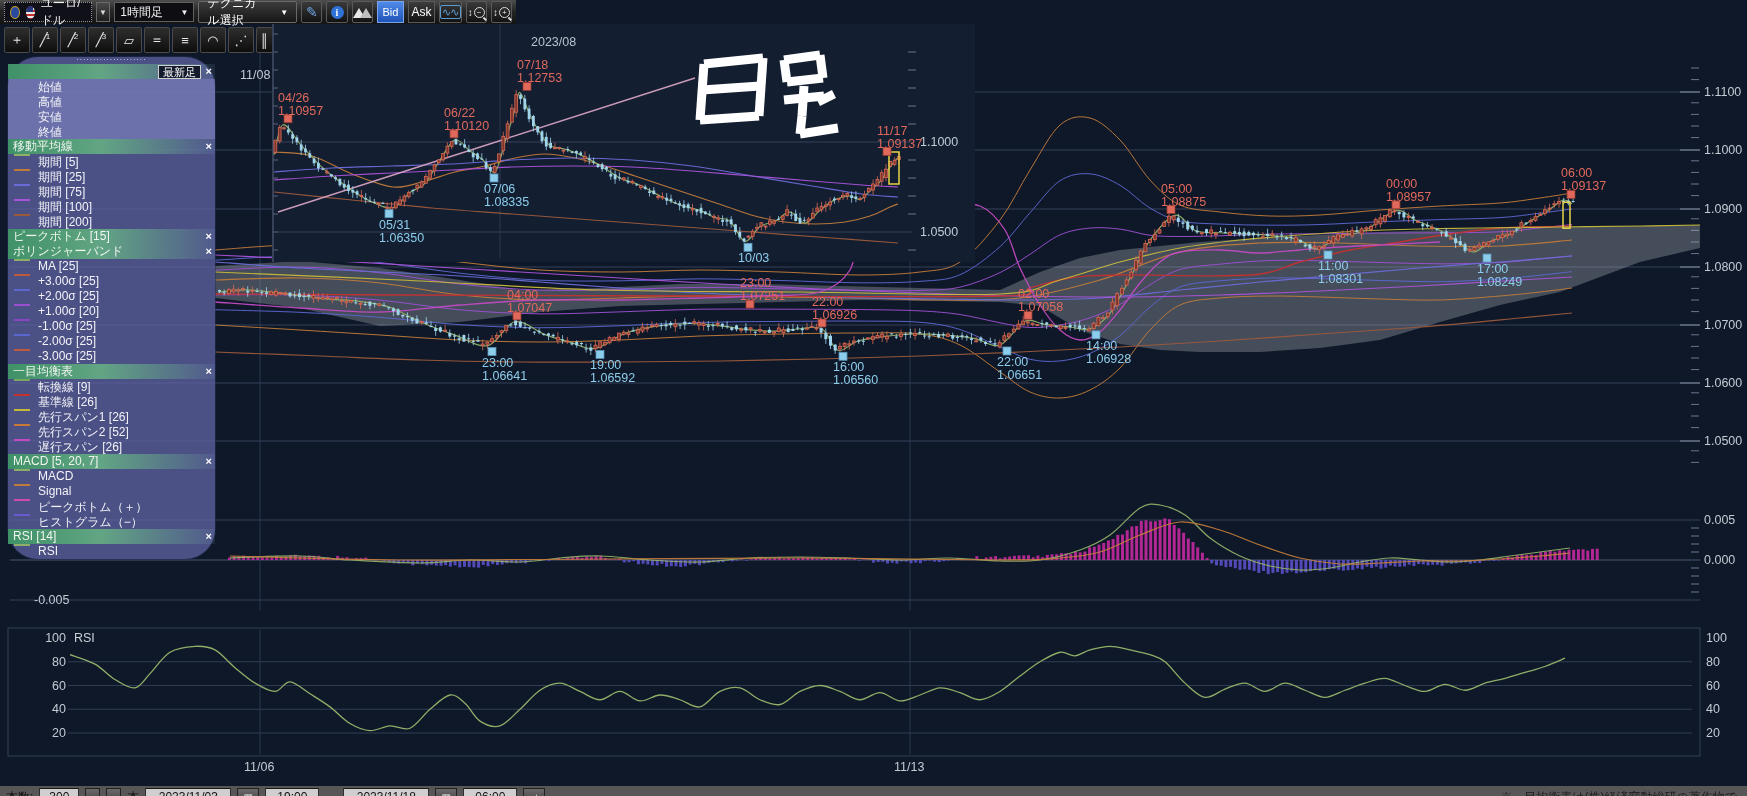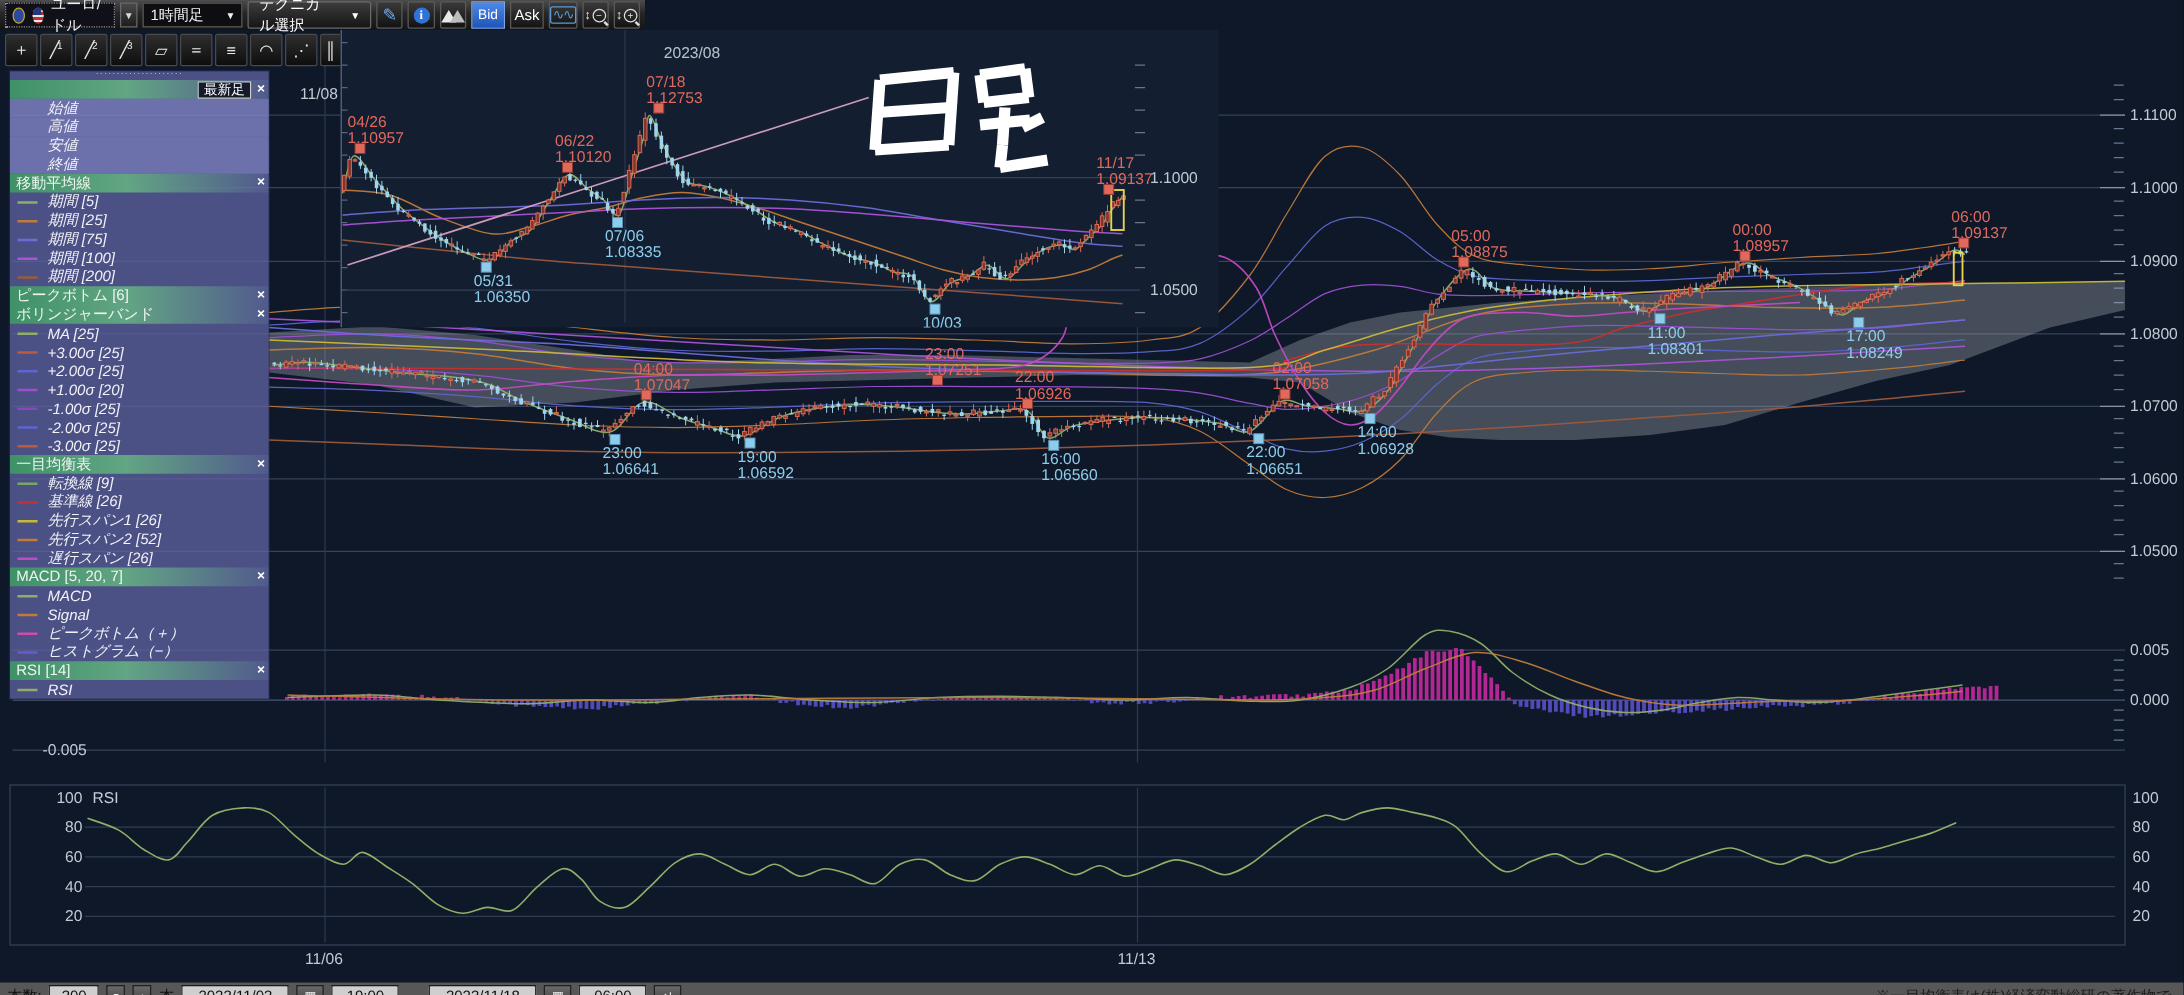--- a/index.html
+++ b/index.html
@@ -42,28 +42,28 @@
     justify-content:center;font-size:8px;position:relative;}
   .magc::after{content:"";position:absolute;right:-3px;bottom:-3px;width:4px;height:1.5px;background:#ddd;transform:rotate(45deg);}
   
   #toolbar2{position:absolute;left:0;top:24px;width:282px;height:30px;display:flex;gap:2px;
     padding:3px 0 0 4px;box-sizing:border-box;z-index:5;}
   .tool2{width:24px;height:24px;background:linear-gradient(#2e2e2e,#0e0e0e);border:1px solid #4a4a4a;
     border-radius:2px;color:#e8e8e8;font-size:13px;display:flex;align-items:center;justify-content:center;flex:0 0 auto;}
   .tool2 sup{font-size:8px;margin-left:-2px;margin-top:-8px;}
   
   #legend{position:absolute;left:8px;top:57px;width:207px;background:rgba(93,98,160,0.78);z-index:20;
-    box-shadow:0 0 0 1px rgba(40,45,90,0.5);}
+    box-shadow:0 0 0 1px rgba(40,45,90,0.5);border-radius:30px;}
   .lg-dots{height:7px;text-align:center;color:#d8dcff;font-size:7px;letter-spacing:1px;line-height:5px;overflow:hidden;}
   .lg-header{position:relative;height:15px;line-height:15px;font-size:12px;color:#eef6ee;padding-left:5px;
     background:linear-gradient(90deg,#3f9168 0%,#62a584 45%,rgba(120,150,200,0.12) 100%);}
   .lg-close{position:absolute;right:3px;top:0;color:#fff;font-size:11px;font-weight:bold;line-height:15px;cursor:pointer;}
   .lg-latest{position:absolute;right:14px;top:1px;height:12px;line-height:12px;border:1px solid #d0d0d0;
     background:#141b2c;color:#fff;font-size:11px;padding:0 4px;}
-  .lg-item{height:15px;display:flex;align-items:center;font-size:12px;color:#f2f2f7;font-style:italic;}
+  .lg-item{height:15px;display:flex;font-size:12px;color:#f2f2f7;}
   .lg-swatch{width:16px;height:2px;margin:0 8px 0 6px;flex:0 0 auto;}
   .lg-item.noswatch{padding-left:30px;background:rgba(140,145,210,0.50);}
   
   #inset{position:absolute;left:272px;top:24px;width:703px;height:238px;z-index:10;}
   #statusbar{position:absolute;left:0;bottom:0;width:1747px;height:10px;overflow:hidden;z-index:45;background:#575757;}
   .sb-inner{display:flex;align-items:center;gap:6px;height:22px;padding:0 6px;font-size:12px;color:#101010;}
   .sb-field{background:#cfcfcf;border:1px solid #2e2e2e;border-top-color:#1a1a1a;color:#101010;
     padding:0 4px;height:16px;line-height:16px;}
   .sb-spin{width:13px;height:16px;background:linear-gradient(#6a6a6a,#3a3a3a);border:1px solid #222;
     color:#e8e8e8;font-size:7px;display:flex;align-items:center;justify-content:center;}
@@ -1498,21 +1498,21 @@
         <span>期間 [75]</span>
       </div>
       <div class="lg-item">
         <span class="lg-swatch" style="background: rgb(169, 83, 216);"></span>
         <span>期間 [100]</span>
       </div>
       <div class="lg-item">
         <span class="lg-swatch" style="background: rgb(156, 90, 60);"></span>
         <span>期間 [200]</span>
       </div>
-      <div class="lg-header"><span>ピークボトム [6]</span><span class="lg-close">×</span></div>
+      <div class="lg-header"><span>ピークボトム [15]</span><span class="lg-close">×</span></div>
       <div class="lg-header"><span>ボリンジャーバンド</span><span class="lg-close">×</span></div>
       <div class="lg-item">
         <span class="lg-swatch" style="background: rgb(143, 174, 104);"></span>
         <span>MA [25]</span>
       </div>
       <div class="lg-item">
         <span class="lg-swatch" style="background: rgb(191, 90, 58);"></span>
         <span>+3.00σ [25]</span>
       </div>
       <div class="lg-item">

